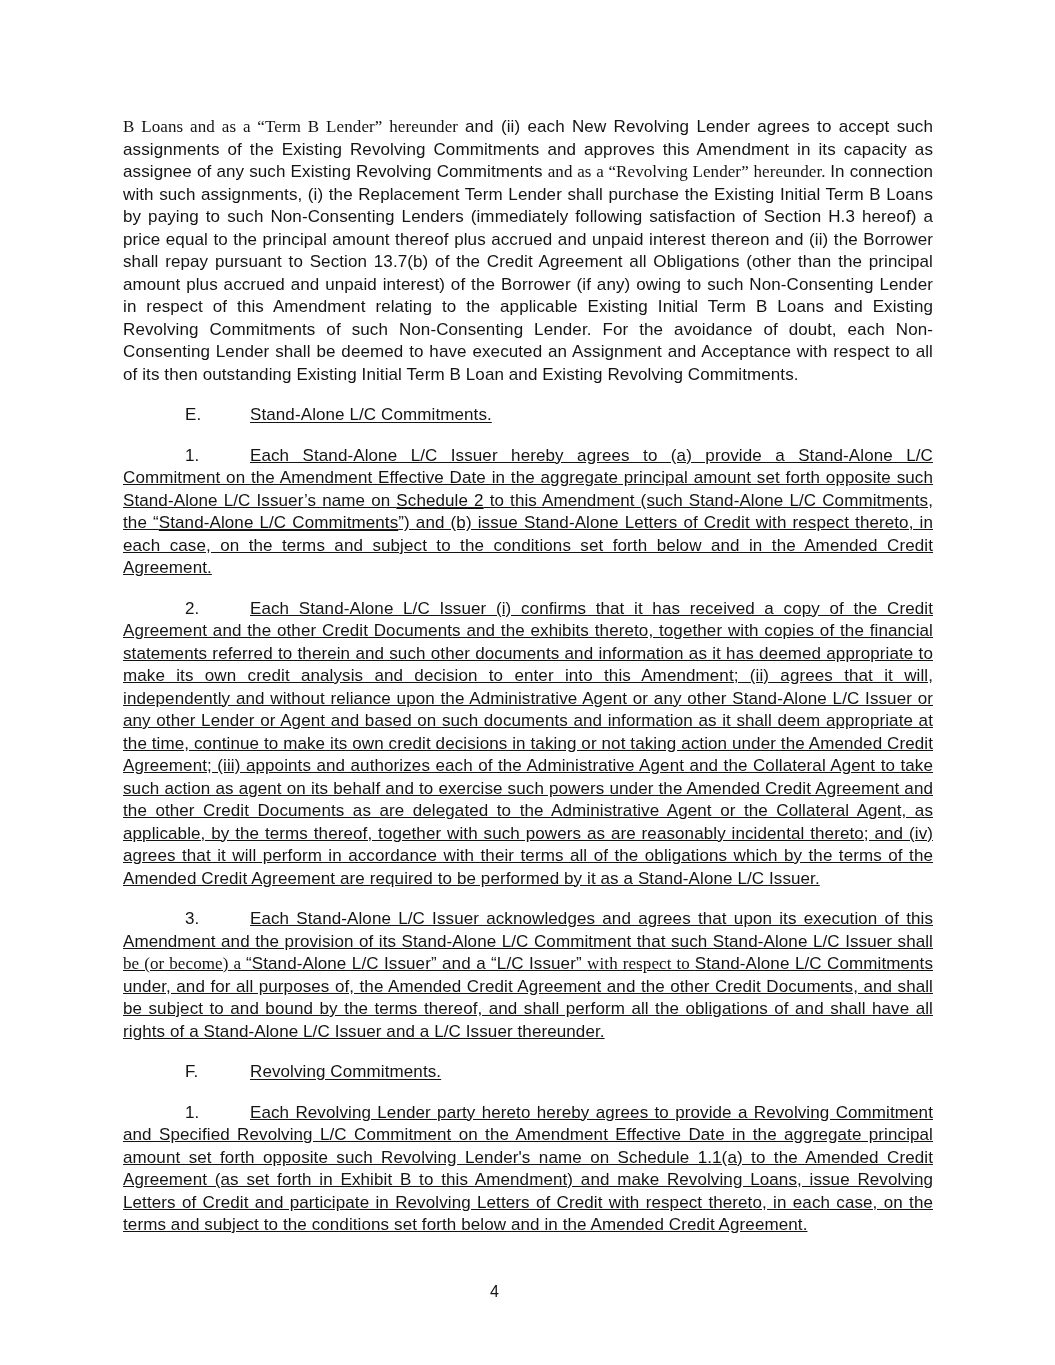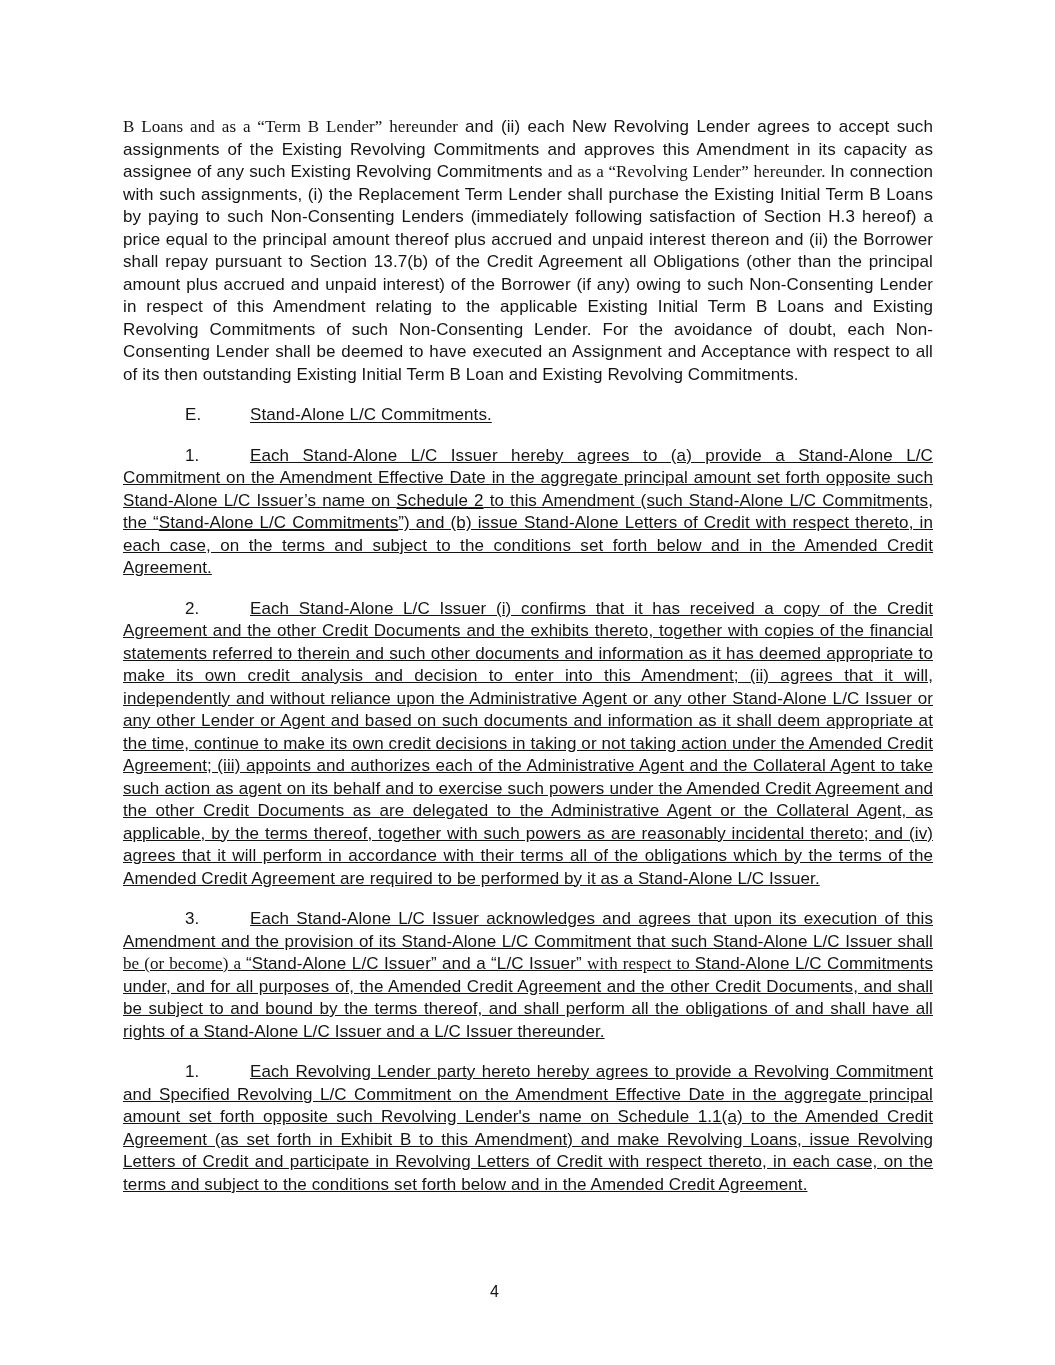--- a/index.html
+++ b/index.html
@@ -62,16 +62,17 @@
 </head>
 <body>
 
 <div class="page">
   <main class="content">
       <p class="blk flow"><span class="rs-serif">B Loans and as a “Term B Lender” hereunder </span><span>and (ii) each New Revolving Lender agrees to accept such assignments of the Existing Revolving Commitments and approves this Amendment in its capacity as assignee of any such Existing Revolving Commitments </span><span class="rs-serif">and as a “Revolving Lender” hereunder. </span><span> In connection with such assignments, (i) the Replacement Term Lender shall purchase the Existing Initial Term B Loans by paying to such Non-Consenting Lenders (immediately following satisfaction of Section H.3 hereof) a price equal to the principal amount thereof plus accrued and unpaid interest thereon and (ii) the Borrower shall repay pursuant to Section 13.7(b) of the Credit Agreement all Obligations (other than the principal amount plus accrued and unpaid interest) of the Borrower (if any) owing to such Non-Consenting Lender in respect of this Amendment relating to the applicable Existing Initial Term B Loans and Existing Revolving Commitments of such Non-Consenting Lender. For the avoidance of doubt, each Non-Consenting Lender shall be deemed to have executed an Assignment and Acceptance with respect to all of its then outstanding Existing Initial Term B Loan and Existing Revolving Commitments.</span></p>
       <p class="blk heading"><span class="num">E.</span><span class="rs-underline">Stand-Alone L/C Commitments.</span></p>
       <p class="blk numbered"><span class="num">1.</span><span>Each Stand-Alone L/C Issuer hereby agrees to (a) provide a Stand-Alone L/C Commitment on the Amendment Effective Date in the aggregate principal amount set forth opposite such Stand-Alone L/C Issuer’s name on </span><span class="rs-underline">Schedule 2</span><span> to this Amendment (such Stand-Alone L/C Commitments, the “</span><span class="rs-underline">Stand-Alone L/C Commitments</span><span>”) and (b) issue Stand-Alone Letters of Credit with respect thereto, in each case, on the terms and subject to the conditions set forth below and in the Amended Credit Agreement.</span></p>
       <p class="blk numbered"><span class="num">2.</span><span>Each Stand-Alone L/C Issuer (i) confirms that it has received a copy of the Credit Agreement and the other Credit Documents and the exhibits thereto, together with copies of the financial statements referred to therein and such other documents and information as it has deemed appropriate to make its own credit analysis and decision to enter into this Amendment; (ii) agrees that it will, independently and without reliance upon the Administrative Agent or any other Stand-Alone L/C Issuer or any other Lender or Agent and based on such documents and information as it shall deem appropriate at the time, continue to make its own credit decisions in taking or not taking action under the Amended Credit Agreement; (iii) appoints and authorizes each of the Administrative Agent and the Collateral Agent to take such action as agent on its behalf and to exercise such powers under the Amended Credit Agreement and the other Credit Documents as are delegated to the Administrative Agent or the Collateral Agent, as applicable, by the terms thereof, together with such powers as are reasonably incidental thereto; and (iv) agrees that it will perform in accordance with their terms all of the obligations which by the terms of the Amended Credit Agreement are required to be performed by it as a Stand-Alone L/C Issuer.</span></p>
       <p class="blk numbered"><span class="num">3.</span><span>Each Stand-Alone L/C Issuer acknowledges and agrees that upon its execution of this Amendment and the provision of its Stand-Alone L/C Commitment that such Stand-Alone L/C Issuer shall </span><span class="rs-serif">be (or become) a </span><span>“Stand-Alone L/C Issuer” and a “L/C Issuer” </span><span class="rs-serif">with respect to </span><span>Stand-Alone L/C Commitments under, and for all purposes of, the Amended Credit Agreement and the other Credit Documents, and shall be subject to and bound by the terms thereof, and shall perform all the obligations of and shall have all rights of a Stand-Alone L/C Issuer and a L/C Issuer thereunder.</span></p>
+      <p class="blk heading"><span class="num">F.</span><span class="rs-underline">Revolving Commitments.</span></p>
       <p class="blk numbered"><span class="num">1.</span><span>Each Revolving Lender party hereto hereby agrees to provide a Revolving Commitment and Specified Revolving L/C Commitment on the Amendment Effective Date in the aggregate principal amount set forth opposite such Revolving Lender's name on Schedule 1.1(a) to the Amended Credit Agreement (as set forth in Exhibit B to this Amendment) and make Revolving Loans, issue Revolving Letters of Credit and participate in Revolving Letters of Credit with respect thereto, in each case, on the terms and subject to the conditions set forth below and in the Amended Credit Agreement.</span></p>
     </main>
   <div class="footer">4</div>
 </div>
 
 </body></html>

